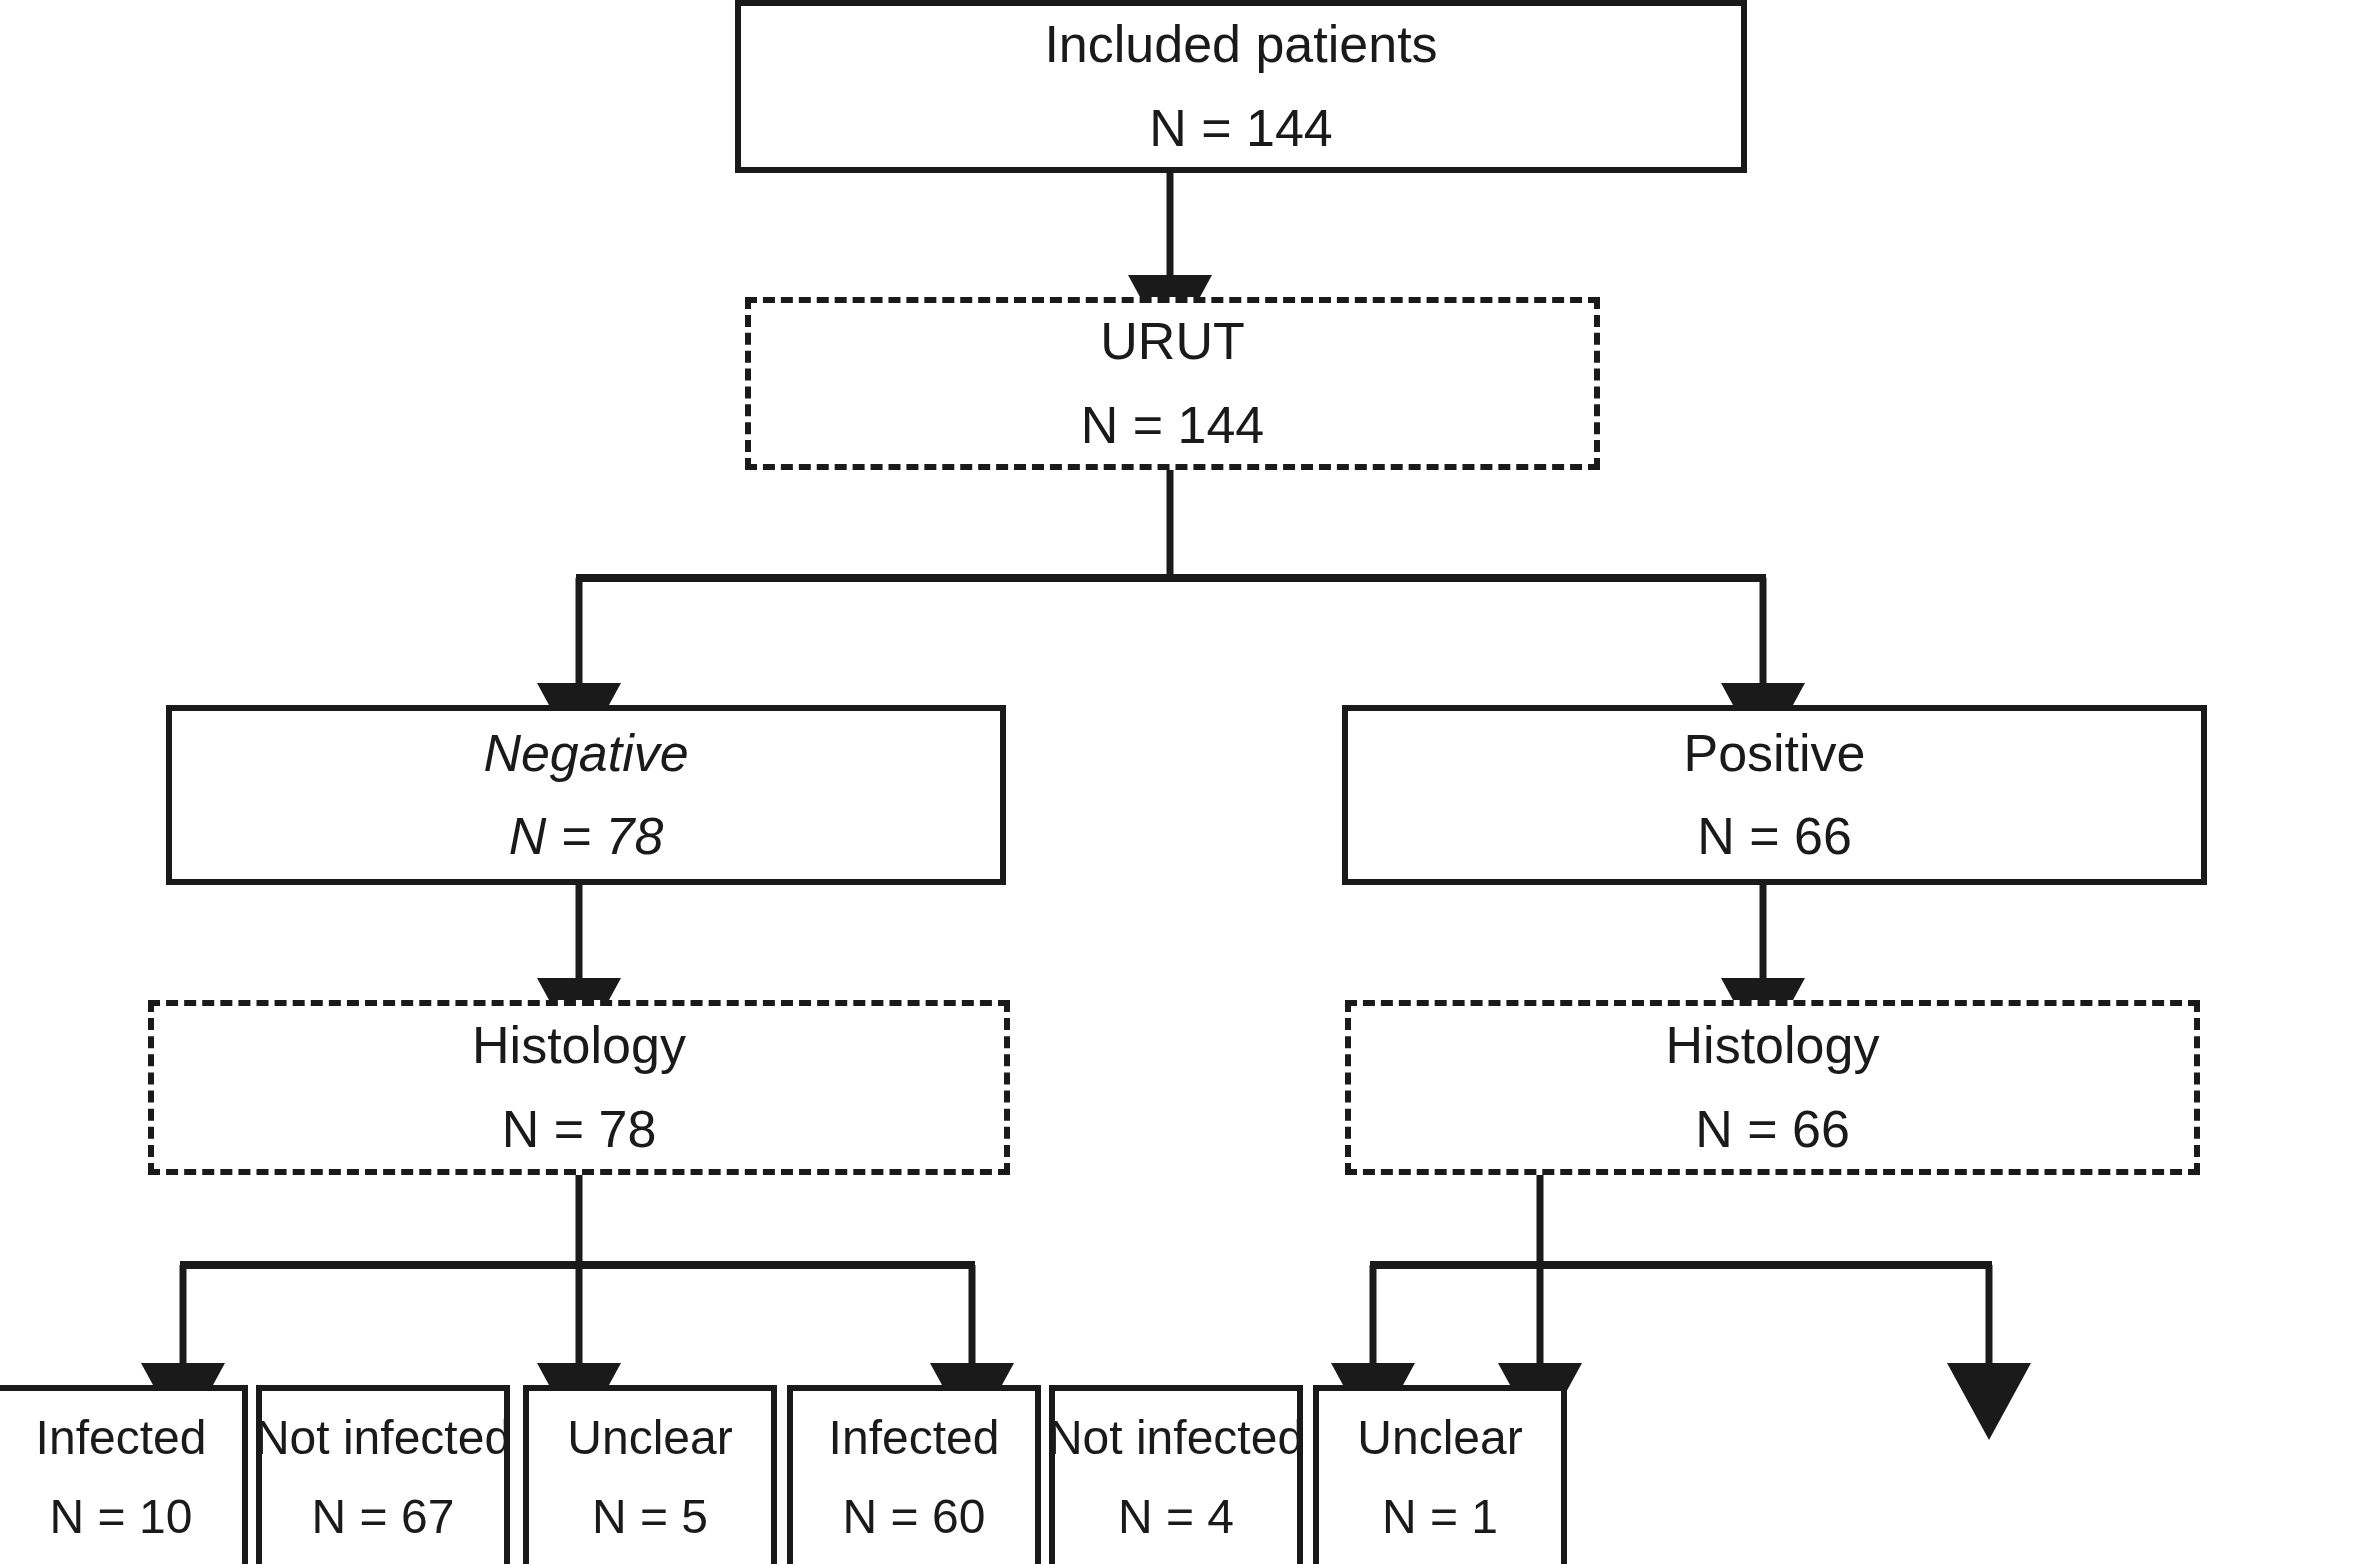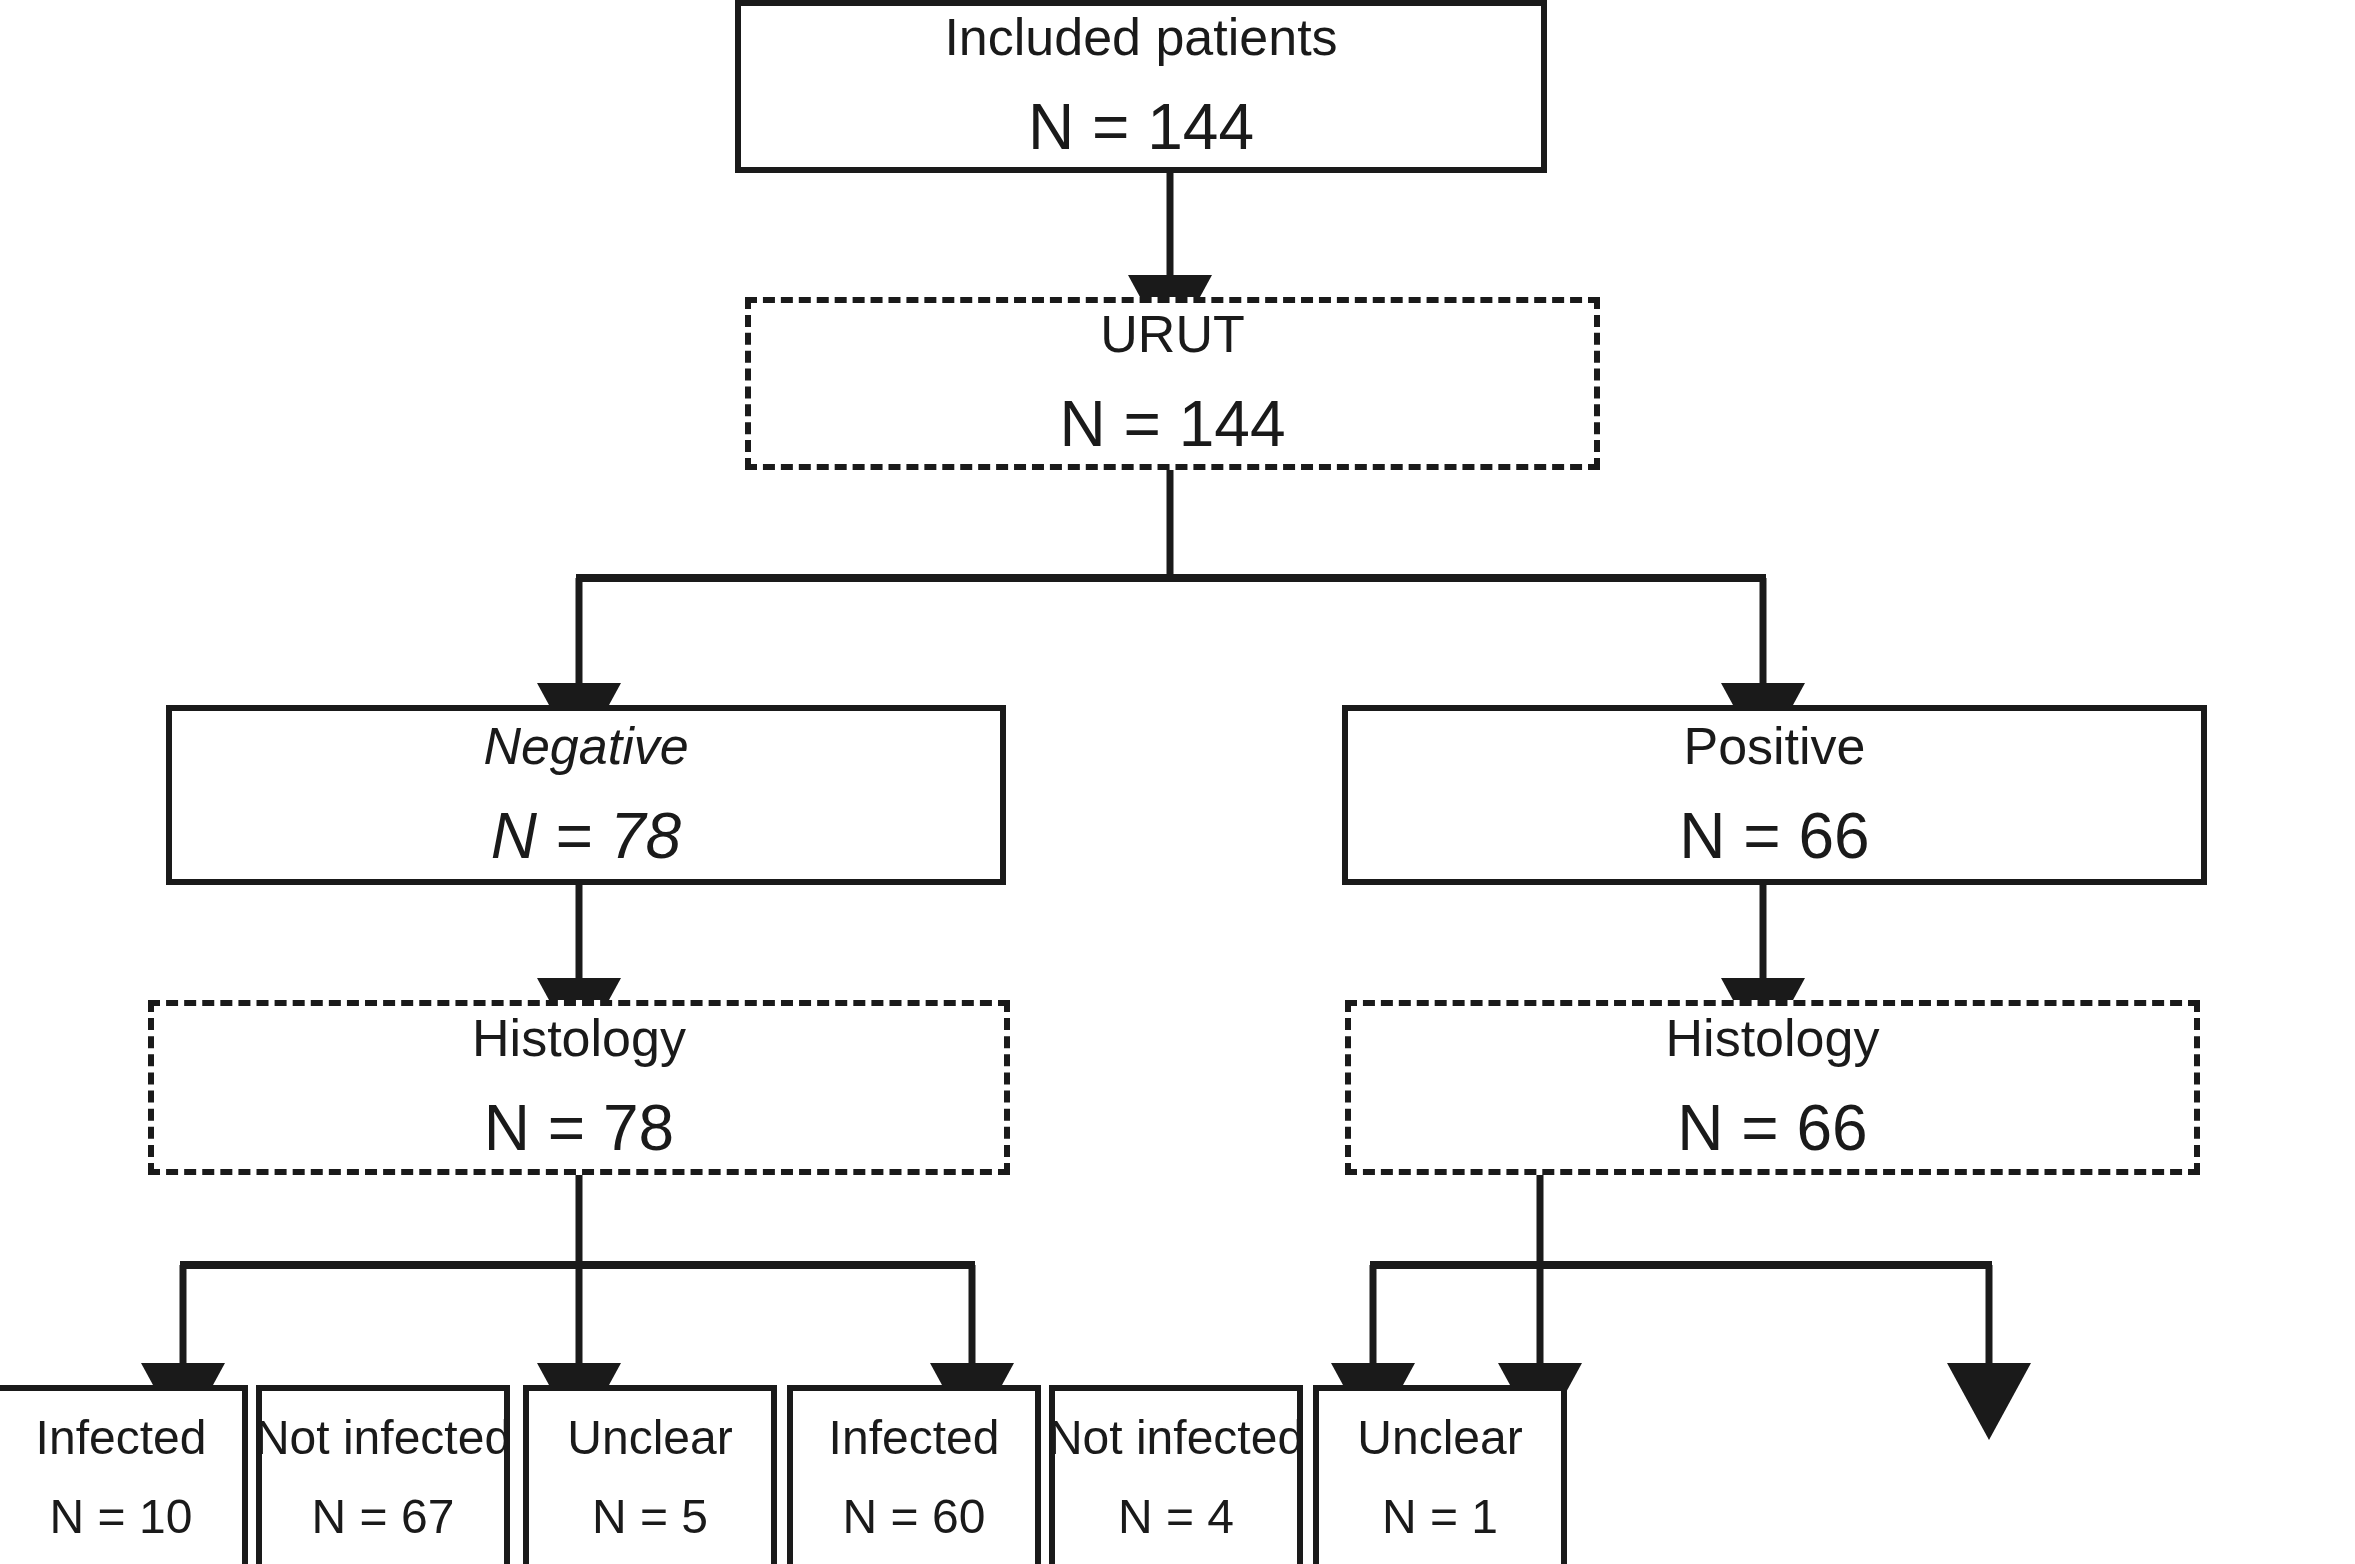--- a/index.html
+++ b/index.html
@@ -42,21 +42,21 @@
     border: 6px solid #1a1a1a;
   }
   .node.dashed {
     border: 6px dashed #1a1a1a;
   }
   .node .title {
     font-size: 52px;
     white-space: nowrap;
   }
   .node .count {
-    font-size: 64px;
+    font-size: 52px;
     white-space: nowrap;
     margin-top: 22px;
   }
   .node.leaf .title,
   .node.leaf .count {
     font-size: 48px;
     text-align: right;
   }
   .node.leaf .count { }
 </style>
@@ -99,21 +99,21 @@
     </g>
 
     <g>
       <line x1="1540" y1="1175" x2="1540" y2="1370" stroke="#1a1a1a" stroke-width="7" marker-end="url(#ah)"></line>
       <line x1="1370" y1="1265" x2="1992" y2="1265" stroke="#1a1a1a" stroke-width="8"></line>
       <line x1="1373" y1="1265" x2="1373" y2="1370" stroke="#1a1a1a" stroke-width="7" marker-end="url(#ah)"></line>
       <line x1="1989" y1="1265" x2="1989" y2="1370" stroke="#1a1a1a" stroke-width="7" marker-end="url(#ah)"></line>
     </g>
   </svg>
 
-  <div class="node solid" style="left:735px; top:0px; width:812px; height:173px;">
+  <div class="node solid" style="left:735px; top:0px; width:1012px; height:173px;">
     <div class="title">Included patients</div>
     <div class="count">N = 144</div>
   </div>
 
   <div class="node dashed" style="left:745px; top:297px; width:855px; height:173px;">
     <div class="title">URUT</div>
     <div class="count">N = 144</div>
   </div>
 
   <div class="node solid" style="left:166px; top:705px; width:840px; height:180px;font-style:italic;">

